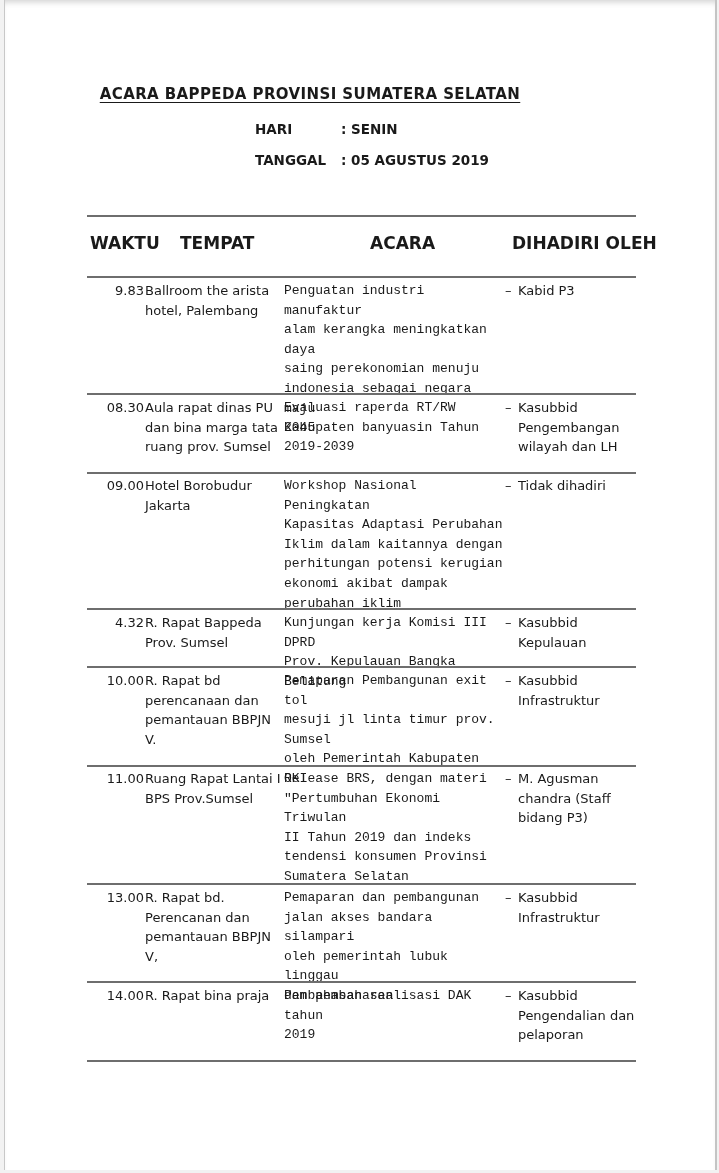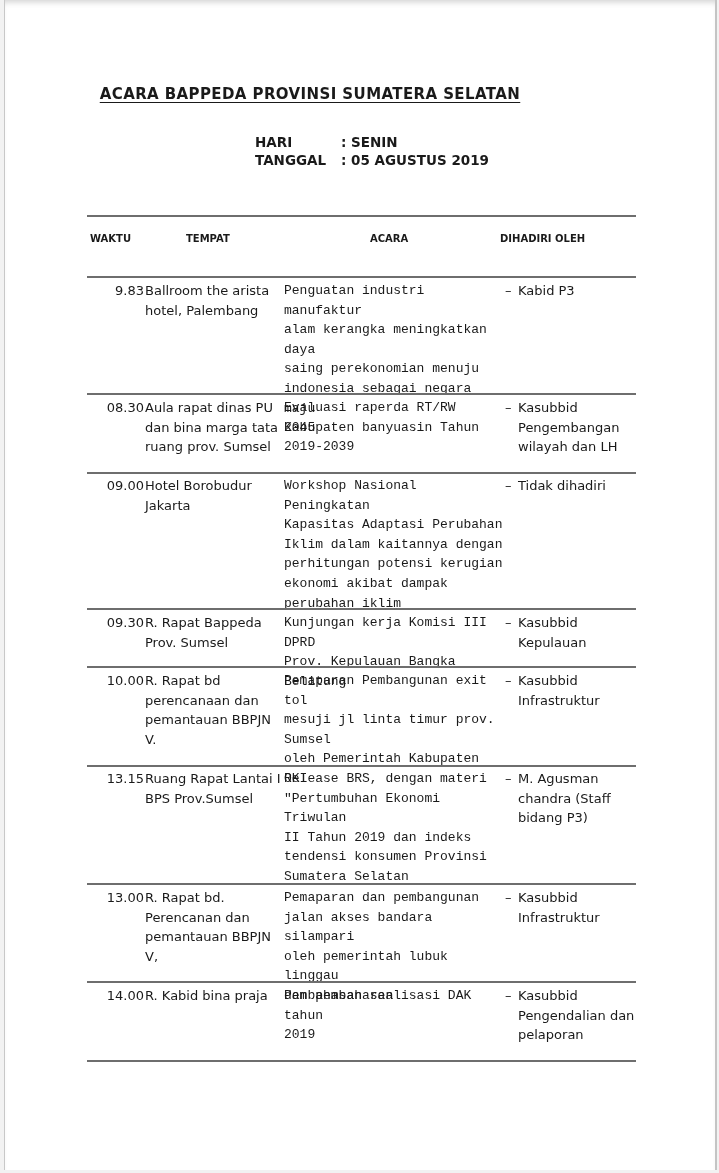--- a/index.html
+++ b/index.html
@@ -20,49 +20,49 @@
   .title {
     position: absolute; left: 0; width: 620px; top: 85px;
     text-align: center; font-weight: bold; font-size: 15px;
     letter-spacing: 0.4px;
   }
   .title span { text-decoration: underline; text-underline-offset: 3px; }
   .meta-row { position: absolute; left: 255px; font-weight: bold; font-size: 13.5px; }
   .meta-row .k { display: inline-block; width: 86px; }
   .meta-row .v { display: inline-block; }
   .hr { position: absolute; left: 87px; width: 549px; height: 2px; background: #6e6e6e; }
-  .th { position: absolute; top: 233px; font-weight: bold; font-size: 10px; }
+  .th { position: absolute; top: 233px; font-weight: bold; font-size: 17px; }
   .row { position: absolute; left: 87px; width: 549px; font-size: 13px; line-height: 19.6px; }
   .cell { position: absolute; top: 0; white-space: pre-line; }
   .c-time { left: 9px; width: 48px; text-align: right; }
   .c-place { left: 58px; width: 137px; }
   .c-event { left: 197px; width: 222px; font-family: Liberation Mono, monospace; }
   .c-att { left: 418px; width: 135px; }
   .c-att .dash { position: absolute; left: 0; top: 0; }
   .c-att .att-text { display: block; padding-left: 13px; white-space: pre-line; }
 </style>
 </head>
 <body>
 
 <div class="page"></div>
 
 <div class="title"><span>ACARA BAPPEDA PROVINSI SUMATERA SELATAN</span></div>
 
-<div class="meta-row" style="top:134px;">
+<div class="meta-row" style="top:121px;">
   <span class="k">HARI</span><span class="v">: SENIN</span>
 </div>
 <div class="meta-row" style="top:152px;">
   <span class="k">TANGGAL</span><span class="v">: 05 AGUSTUS 2019</span>
 </div>
 
 <div class="hr" style="top:215px;"></div>
 <div class="th" style="left:90px;">WAKTU</div>
-<div class="th" style="left:186px;text-align:right;">TEMPAT</div>
+<div class="th" style="left:180px;text-align:right;">TEMPAT</div>
 <div class="th" style="left:370px;">ACARA</div>
-<div class="th" style="left:500px;text-align:right;">DIHADIRI OLEH</div>
+<div class="th" style="left:512px;text-align:right;">DIHADIRI OLEH</div>
 <div class="hr" style="top:276px;"></div>
 
 <div class="row" style="top:281px;">
   <div class="cell c-time">9.83</div>
   <div class="cell c-place">Ballroom the arista
 hotel, Palembang</div>
   <div class="cell c-event">Penguatan industri manufaktur
 alam kerangka meningkatkan daya
 saing perekonomian menuju
 indonesia sebagai negara maju
@@ -93,21 +93,21 @@
 Kapasitas Adaptasi Perubahan
 Iklim dalam kaitannya dengan
 perhitungan potensi kerugian
 ekonomi akibat dampak
 perubahan iklim</div>
   <div class="cell c-att"><span class="dash">–</span><span class="att-text">Tidak dihadiri</span></div>
 </div>
 <div class="hr" style="top:608px;"></div>
 
 <div class="row" style="top:613px;">
-  <div class="cell c-time">09.30</div>
+  <div class="cell c-time">4.32</div>
   <div class="cell c-place">R. Rapat Bappeda
 Prov. Sumsel</div>
   <div class="cell c-event">Kunjungan kerja Komisi III DPRD
 Prov. Kepulauan Bangka Belitung</div>
   <div class="cell c-att"><span class="dash">–</span><span class="att-text">Kasubbid Kepulauan</span></div>
 </div>
 <div class="hr" style="top:666px;"></div>
 
 <div class="row" style="top:671px;">
   <div class="cell c-time">10.00</div>
@@ -117,21 +117,21 @@
 V.</div>
   <div class="cell c-event">Pemaparan Pembangunan exit tol
 mesuji jl linta timur prov. Sumsel
 oleh Pemerintah Kabupaten OKI</div>
   <div class="cell c-att"><span class="dash">–</span><span class="att-text">Kasubbid
 Infrastruktur</span></div>
 </div>
 <div class="hr" style="top:765px;"></div>
 
 <div class="row" style="top:769px;">
-  <div class="cell c-time">13.15</div>
+  <div class="cell c-time">11.00</div>
   <div class="cell c-place">Ruang Rapat Lantai I
 BPS Prov.Sumsel</div>
   <div class="cell c-event">Release BRS, dengan materi
 "Pertumbuhan Ekonomi Triwulan
 II Tahun 2019 dan indeks
 tendensi konsumen Provinsi
 Sumatera Selatan</div>
   <div class="cell c-att"><span class="dash">–</span><span class="att-text">M. Agusman
 chandra (Staff
 bidang P3)</span></div>
@@ -148,20 +148,20 @@
 jalan akses bandara silampari
 oleh pemerintah lubuk linggau
 dan pembahasan</div>
   <div class="cell c-att"><span class="dash">–</span><span class="att-text">Kasubbid
 Infrastruktur</span></div>
 </div>
 <div class="hr" style="top:981px;"></div>
 
 <div class="row" style="top:986px;">
   <div class="cell c-time">14.00</div>
-  <div class="cell c-place">R. Kabid bina praja</div>
+  <div class="cell c-place">R. Rapat bina praja</div>
   <div class="cell c-event">Pembahasan realisasi DAK tahun
 2019</div>
   <div class="cell c-att"><span class="dash">–</span><span class="att-text">Kasubbid
 Pengendalian dan
 pelaporan</span></div>
 </div>
 <div class="hr" style="top:1060px;"></div>
 
 </body></html>

